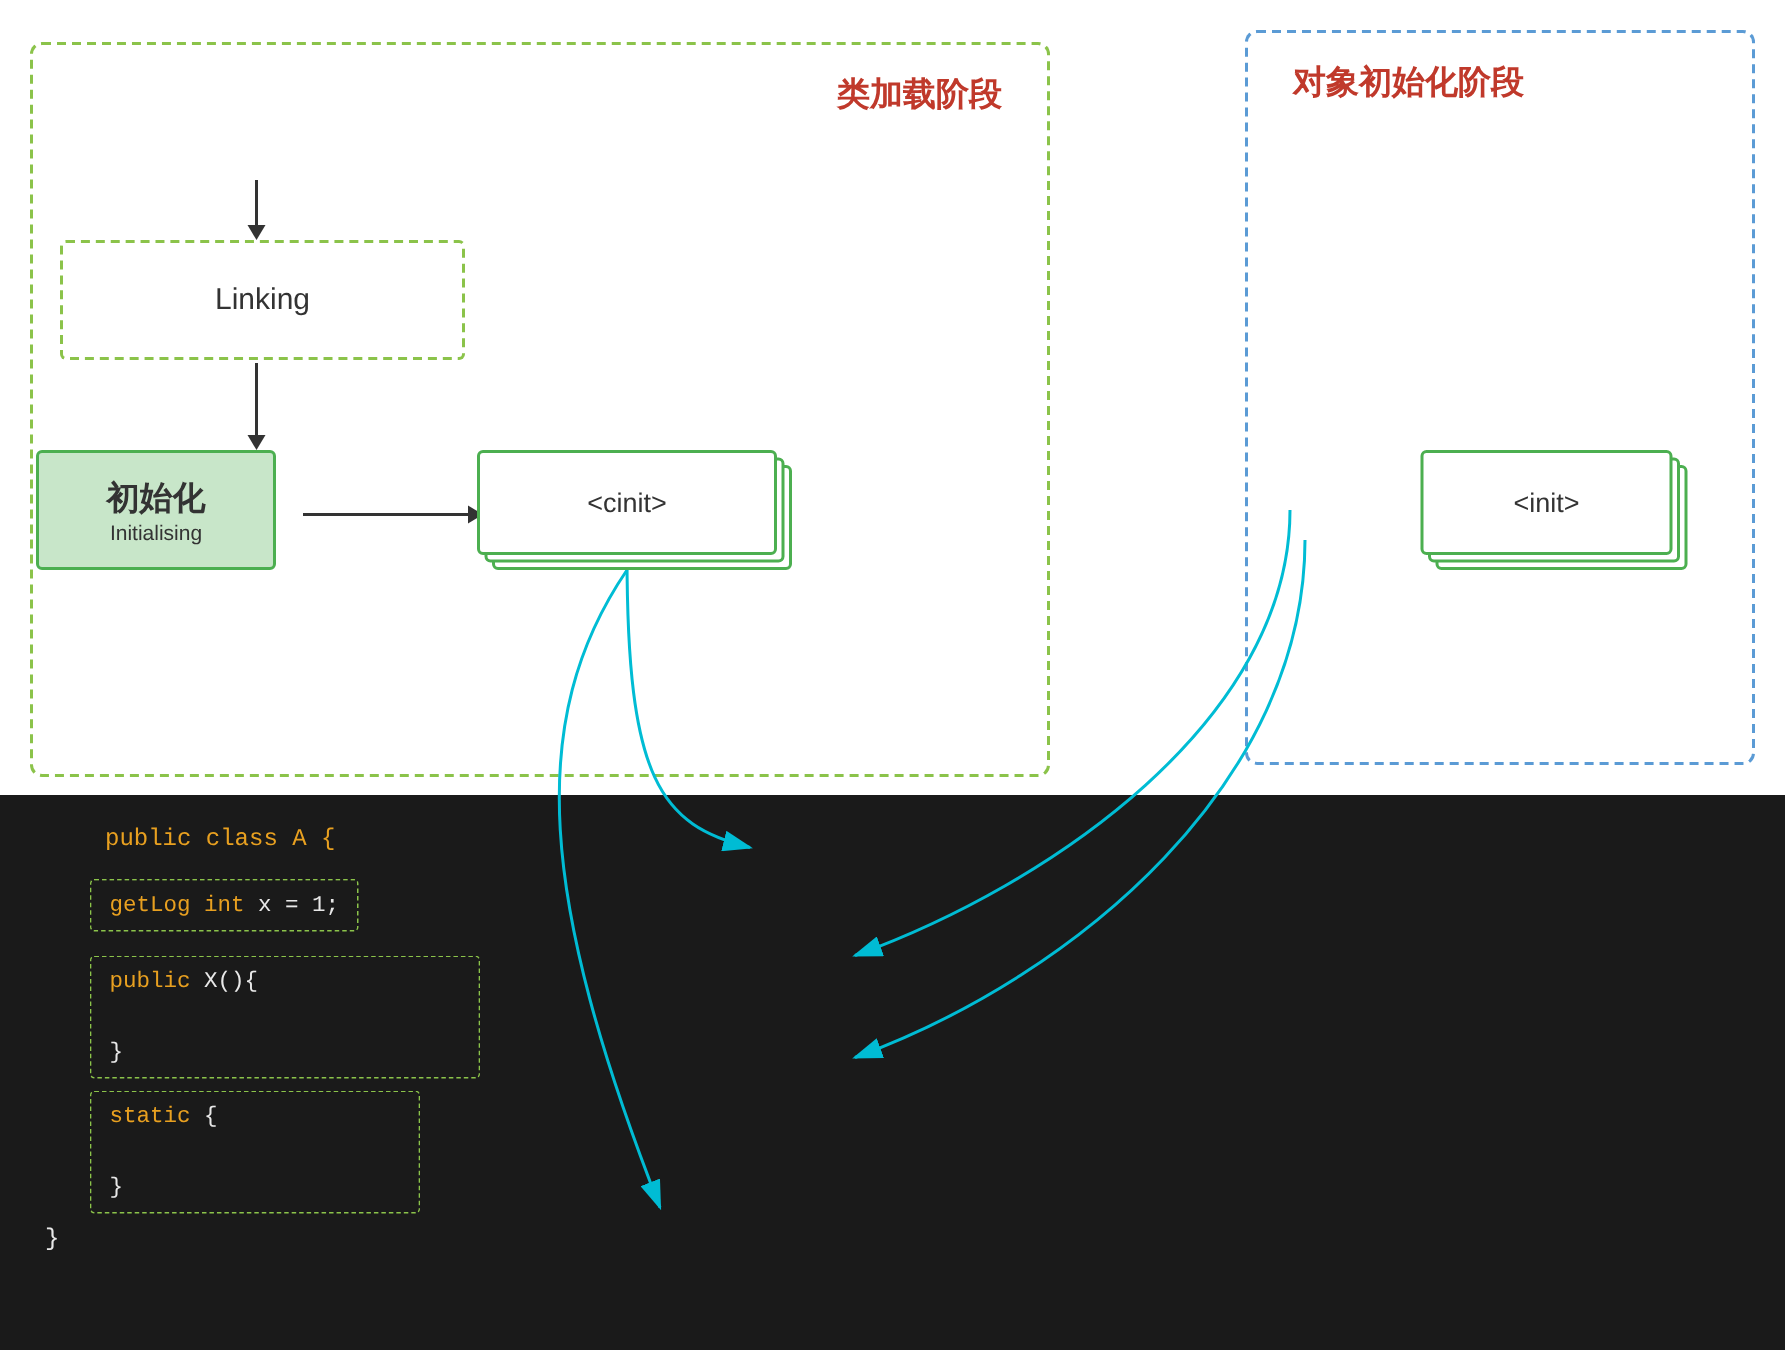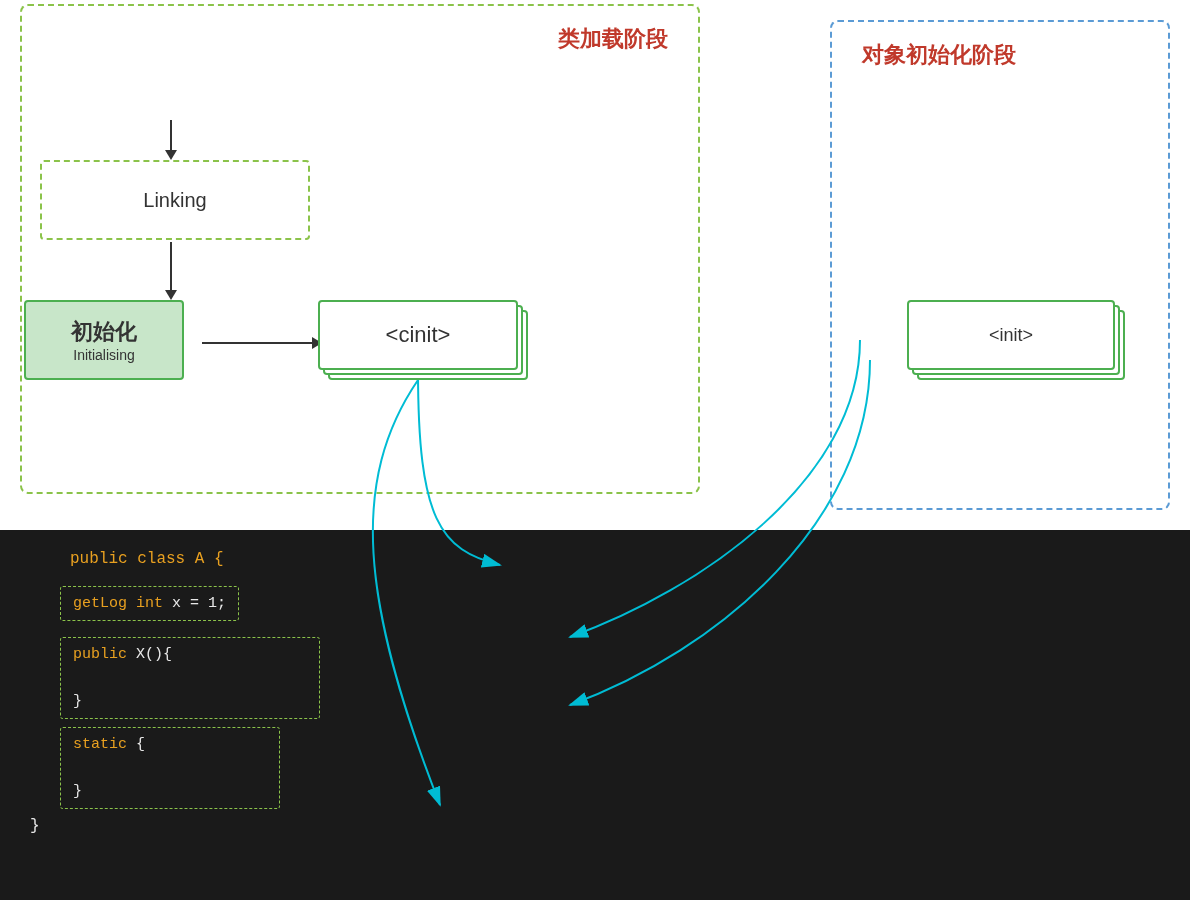--- a/index.html
+++ b/index.html
@@ -15,21 +15,21 @@
     .diagram-container {
       position: relative;
       width: 1190px;
       height: 900px;
       background: #fff;
     }
 
     
     .class-loading-stage {
       position: absolute;
-      top: 4px;
+      top: 28px;
       left: 20px;
       width: 680px;
       height: 490px;
       border: 2px dashed #8bc34a;
       border-radius: 8px;
     }
 
     .class-loading-label {
       position: absolute;
       top: 18px;
@@ -178,27 +178,27 @@
     .cinit-box {
       position: absolute;
       width: 200px;
       height: 70px;
       border: 2px solid #4caf50;
       border-radius: 4px;
       background: #fff;
       display: flex;
       align-items: center;
       justify-content: center;
-      font-size: 22px;
+      font-size: 18px;
       color: #333;
     }
 
     .init-box-item {
       position: absolute;
-      width: 208px;
+      width: 168px;
       height: 70px;
       border: 2px solid #4caf50;
       border-radius: 4px;
       background: #fff;
       display: flex;
       align-items: center;
       justify-content: center;
       font-size: 18px;
       color: #333;
     }

